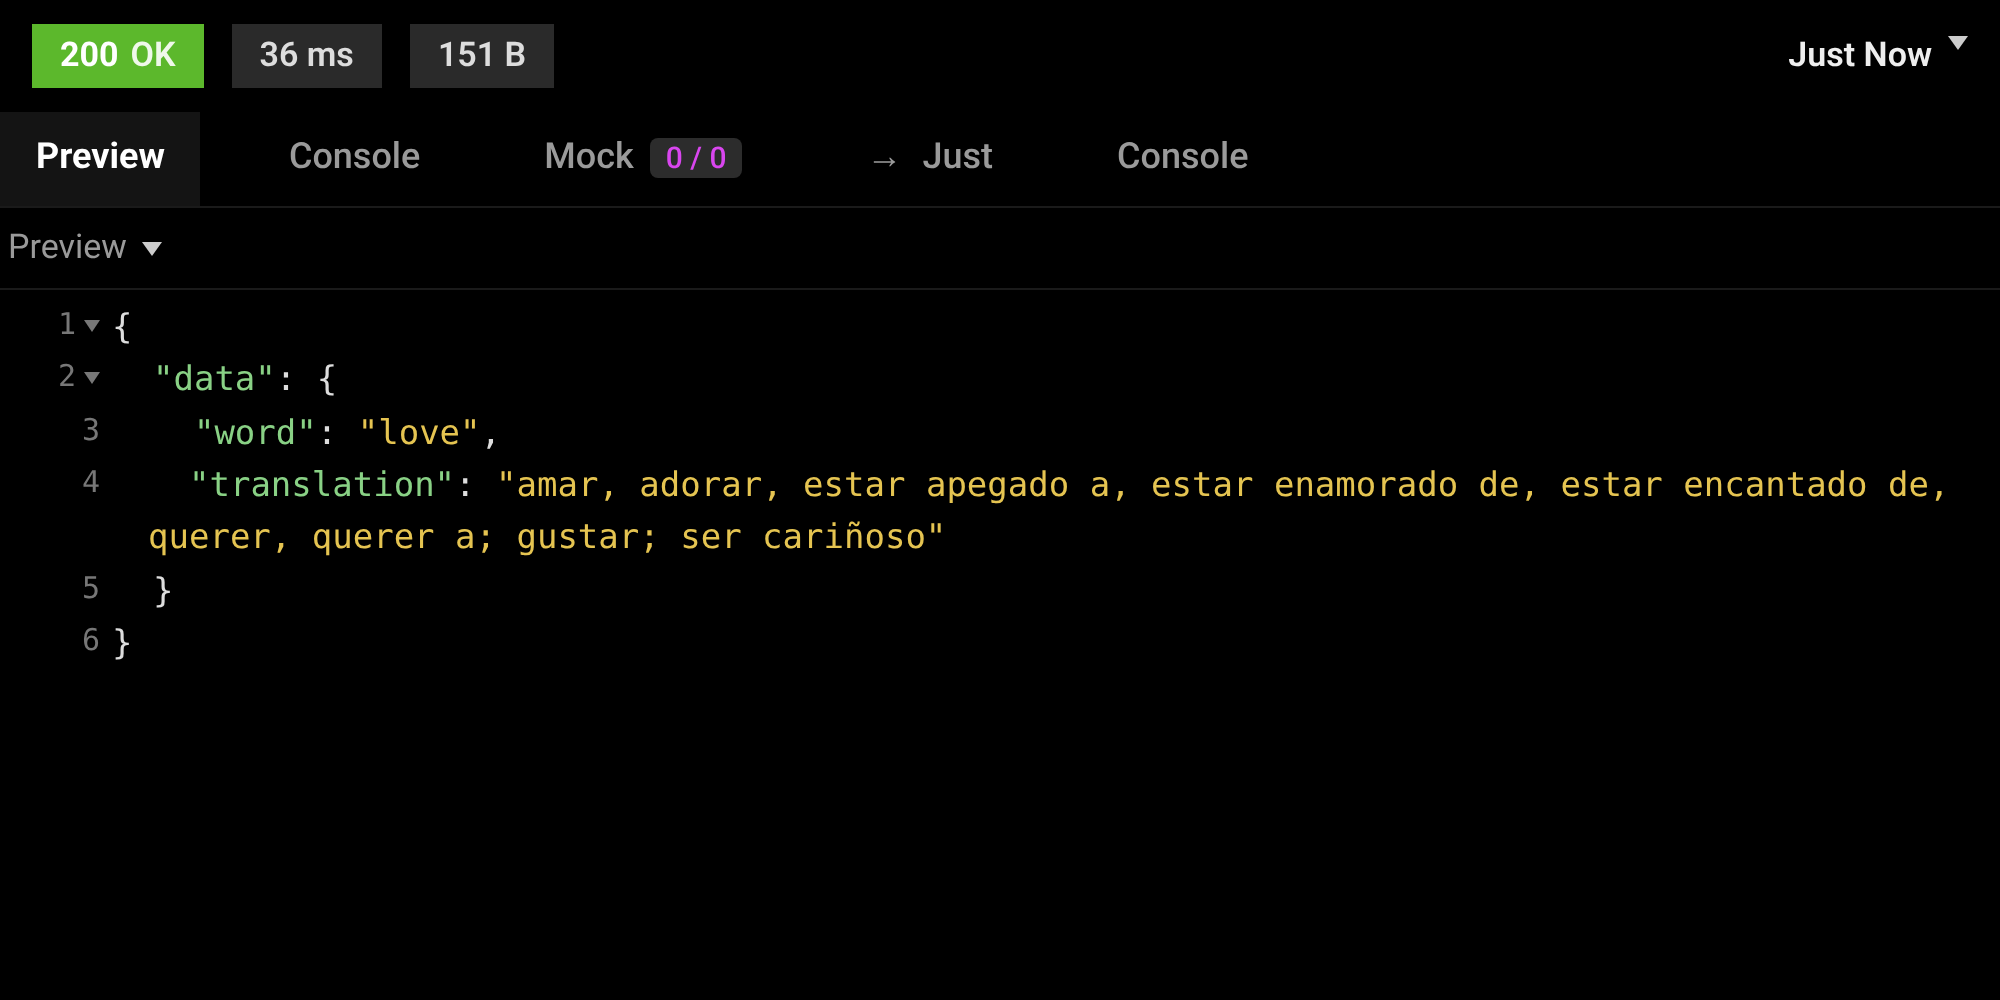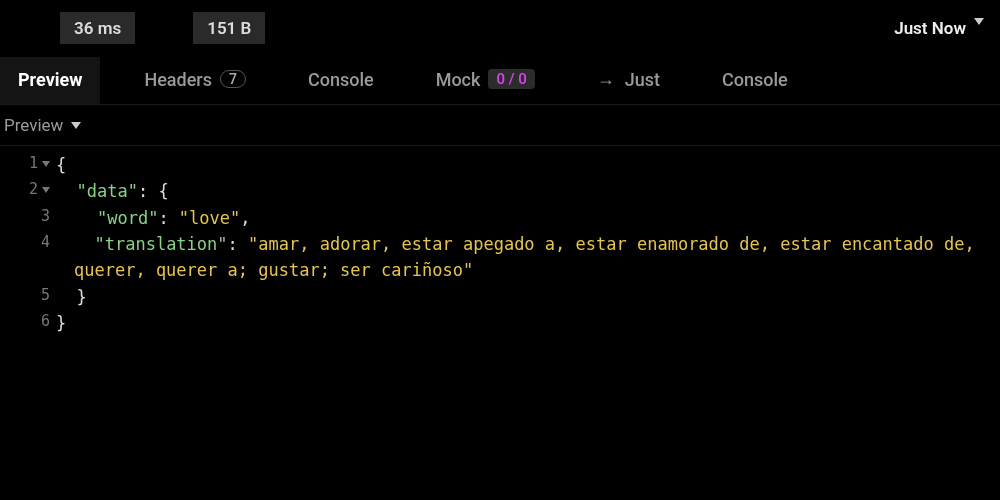--- a/index.html
+++ b/index.html
@@ -26,21 +26,20 @@
       display: inline-flex;
       gap: 6px;
       align-items: baseline;
     }
     .status-badge .ok { font-weight: 600; opacity: 0.9; }
     .chip {
       background: #2a2a2a;
       color: #ddd;
       padding: 6px 14px;
       font-weight: 600;
-      margin-left: 44px;
     }
     .time-right {
       margin-left: auto;
       display: flex;
       gap: 8px;
       color: #eee;
       font-weight: 600;
       cursor: pointer;
     }
     .caret-down {
@@ -141,37 +140,37 @@
       padding-left: 18px;
     }
     .punct { color: #ddd; }
     .key { color: #89d185; }
     .str { color: #e5c451; }
   </style>
 </head>
 <body>
 
 <div class="top-bar">
+  <div class="status-badge">
+    <span>200</span>
+    <span class="ok">OK</span>
+  </div>
   <div class="chip">36 ms</div>
   <div class="chip">151 B</div>
   <div class="time-right">
     <span>Just Now</span>
     <span class="caret-down"></span>
   </div>
 </div>
 
 <div class="tabs">
   <div class="tab active">
     <span>Preview</span>
   </div>
   <div class="tab">
-    <span>Headers</span>
-    <span class="pill">7</span>
-  </div>
-  <div class="tab">
     <span>Console</span>
   </div>
   <div class="tab">
     <span>Mock</span>
     <span class="ratio">0 / 0</span>
   </div>
   <div class="tab">
     <span class="arrow-right">→</span>
     <span>Just</span>
   </div>

